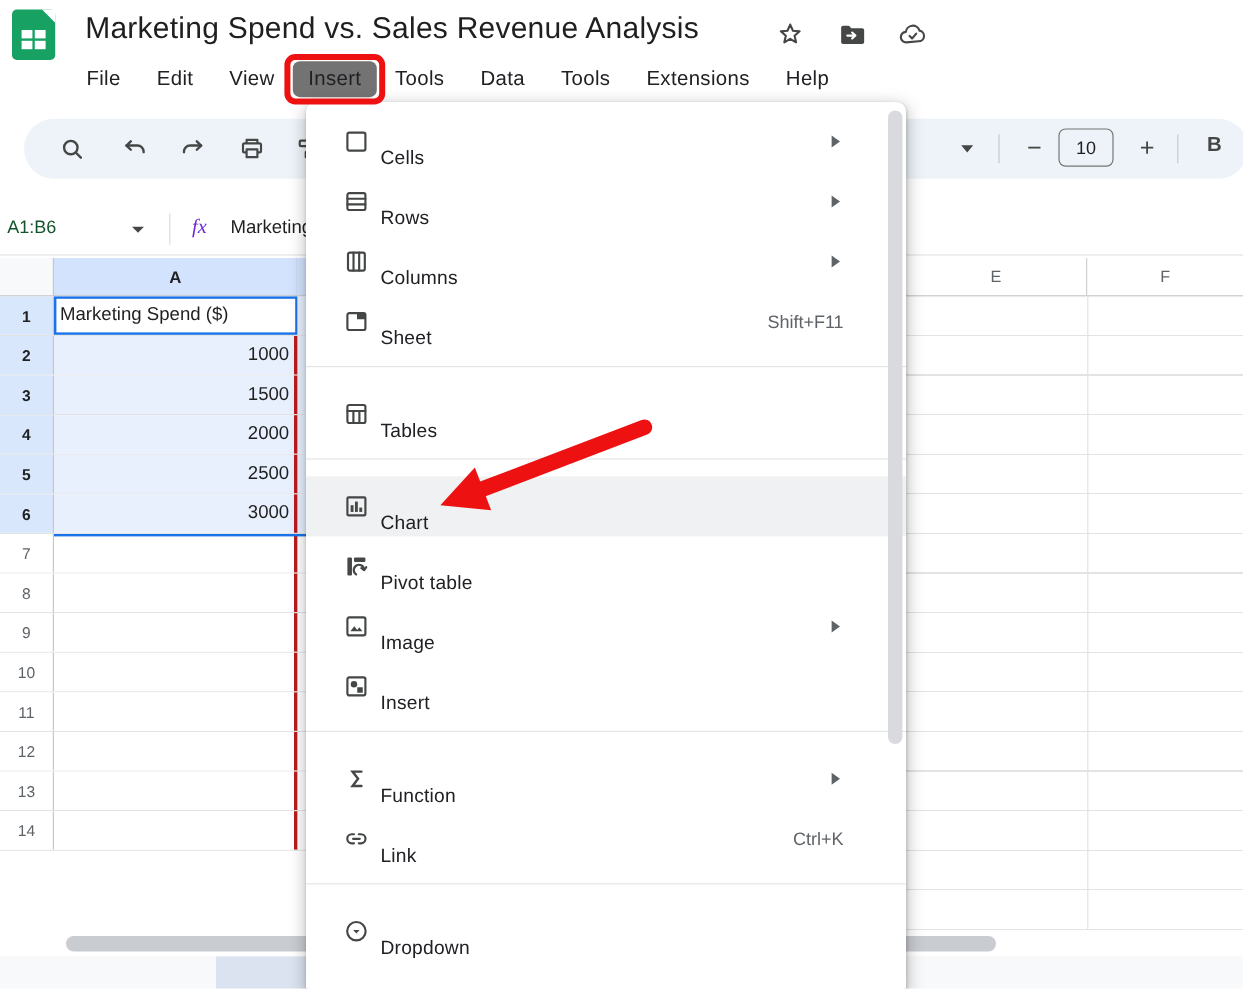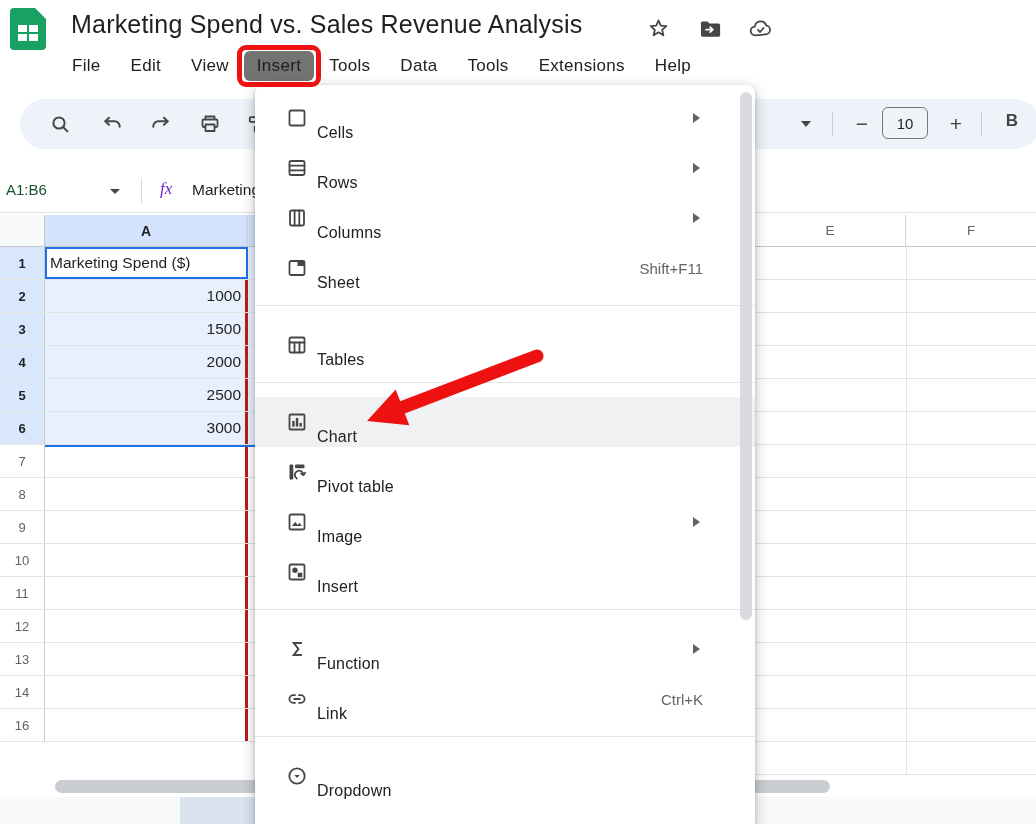--- a/index.html
+++ b/index.html
@@ -233,25 +233,20 @@
       <div class="row">
         <div class="rh">13</div>
         <div class="ca"></div>
         <div class="sliver"></div>
       </div>
       <div class="row">
         <div class="rh">14</div>
         <div class="ca"></div>
         <div class="sliver"></div>
       </div>
-      <div class="row">
-        <div class="rh">16</div>
-        <div class="ca"></div>
-        <div class="sliver"></div>
-      </div>
     </div>
   <div class="sel-bottom"></div>
   <div class="ef-body">
       <div class="ef-vline"></div>
     </div>
 
   <div class="hscroll-thumb"></div>
   <div class="bottom-bar">
       <div class="bottom-tab"></div>
     </div>

